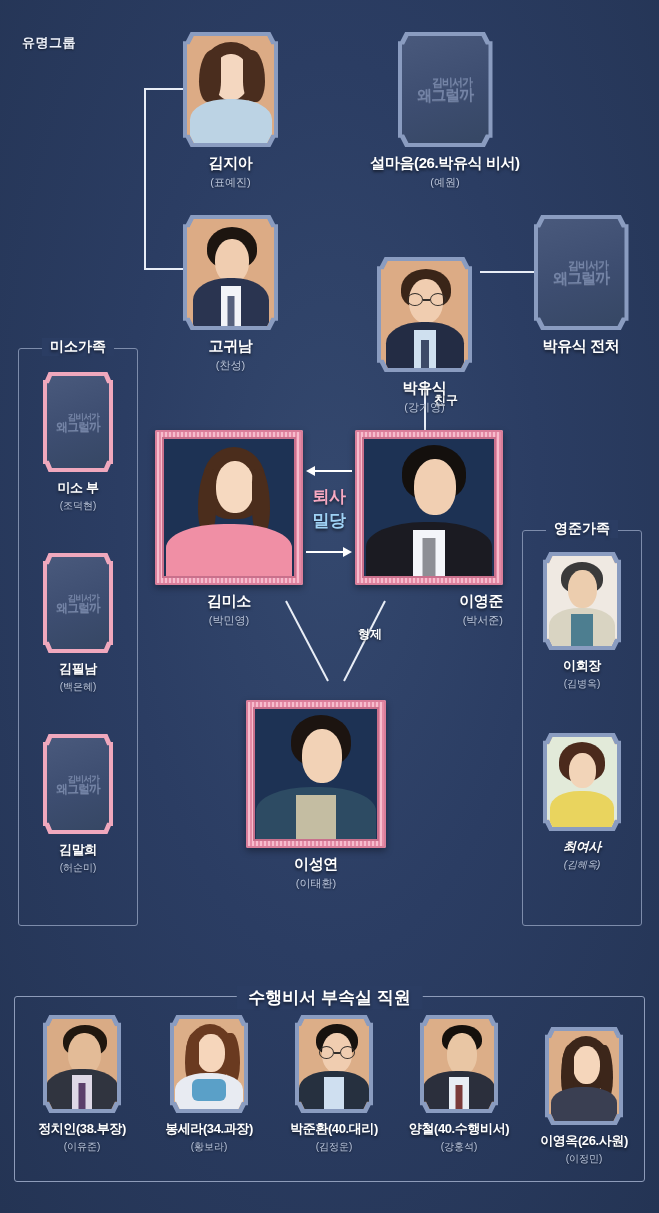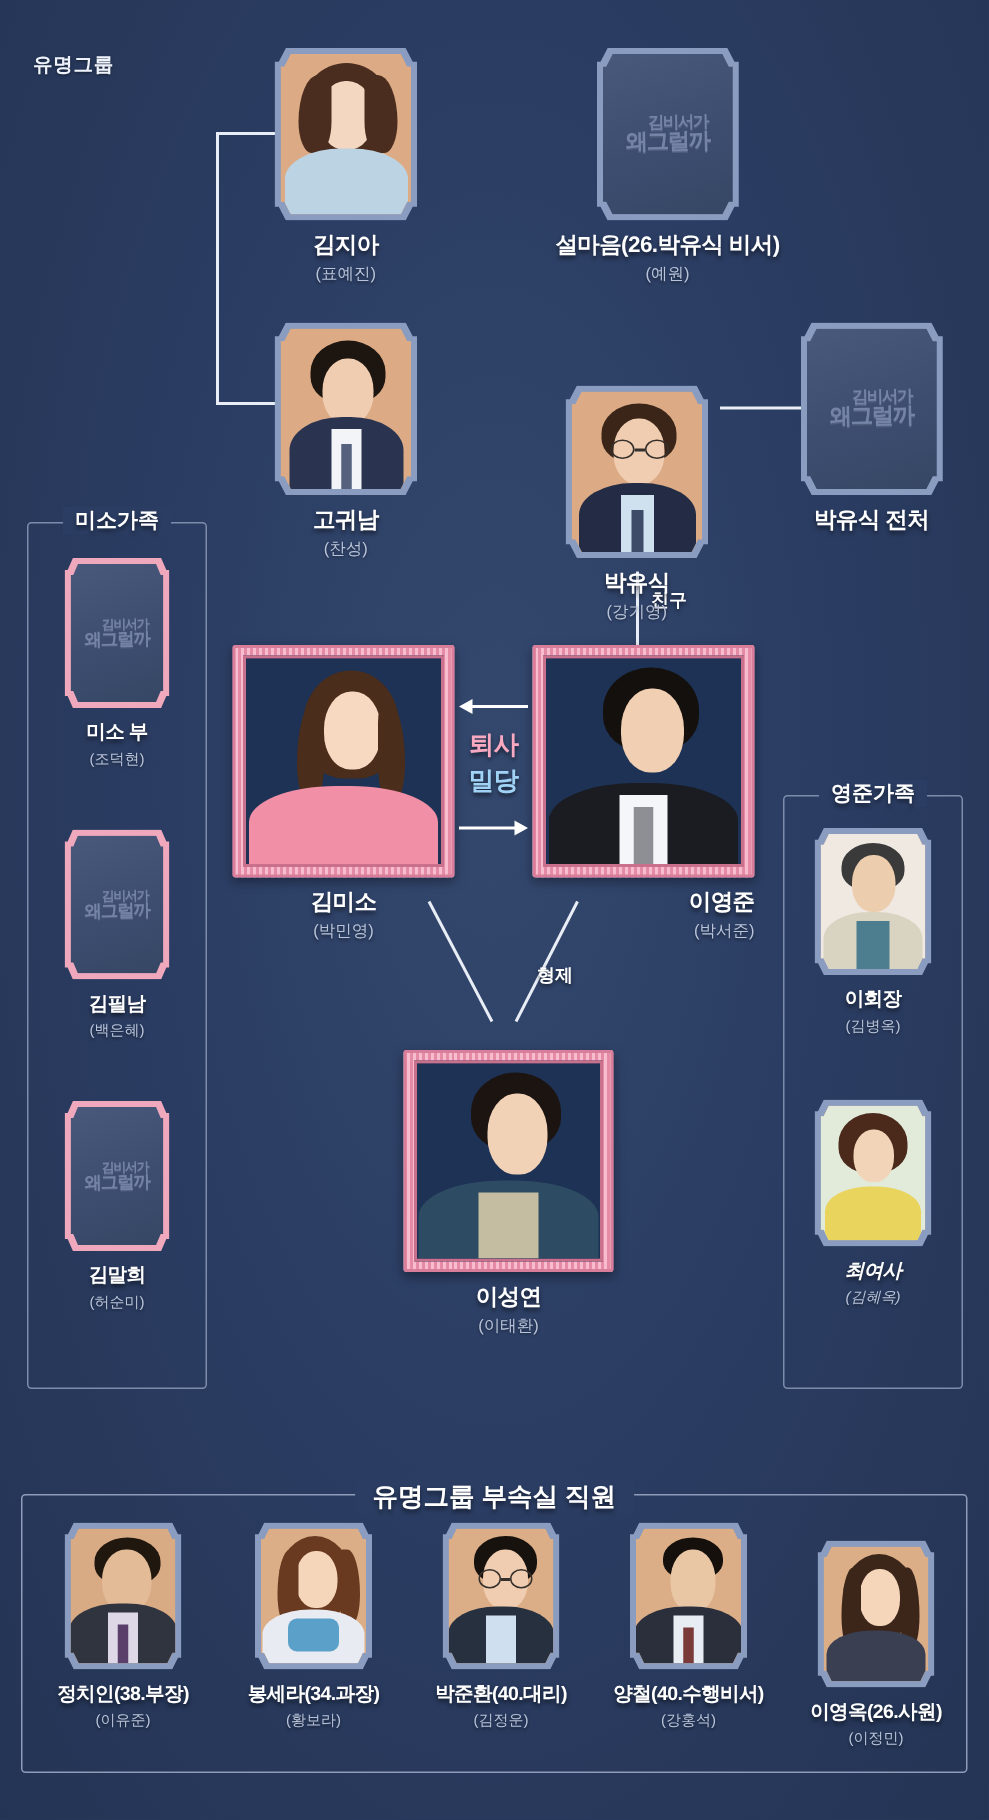--- a/index.html
+++ b/index.html
@@ -334,40 +334,40 @@
 <div class="rel-center" style="left:294px; top:485px;">
   <div class="r1">퇴사</div>
   <div class="r2">밀당</div>
 </div>
 <div class="arrow right" style="left:306px; top:551px; width:38px;"></div>
 
 <svg class="diag" width="200" height="110" style="left:240px; top:595px;" viewBox="0 0 200 110">
   <line x1="46" y1="6" x2="88" y2="86" stroke="#e8edf6" stroke-width="2"></line>
   <line x1="145" y1="6" x2="104" y2="86" stroke="#e8edf6" stroke-width="2"></line>
 </svg>
-<div class="lbl" style="left:358px; top:642px;">형제</div>
-
-<div class="node" style="left:269px; top:700px; width:140px;">
+<div class="lbl" style="left:358px; top:626px;">형제</div>
+
+<div class="node" style="left:246px; top:700px; width:140px;">
   <div class="frame pinkbig" style="width:140px;height:148px;">
     <div class="inner" style="height:100%;">
       <div class="por">
         <div class="bg" style="background:#1d3254"></div>
         <div class="hair" style="left:36px;top:6px;width:60px;height:52px;background:#1c1410;"></div>
         <div class="face" style="left:47px;top:20px;width:40px;height:54px;background:#f2d2b6;"></div>
         <div class="body" style="width:120px;height:52px;background:#2d4b63;"></div>
         <div style="position:absolute;bottom:0;left:50%;transform:translateX(-50%);width:40px;height:44px;background:#c4bda2;"></div>
       </div>
     </div>
   </div>
   <div class="nm">이성연</div>
   <div class="ac">(이태환)</div>
 </div>
 
 <div class="groupbox staff" style="left:14px; top:996px; width:631px; height:186px;">
-  <div class="ghead">유명그룹 부속실 직원</div>
+  <div class="ghead">수행비서 부속실 직원</div>
 </div>
 
 <div class="node small" style="left:22px; top:1015px; width:120px;">
   <div class="frame" style="width:78px;height:98px;">
     <div class="inner">
       <div class="por">
         <div class="bg" style="background:#d9ab85"></div>
         <div class="hair" style="left:16px;top:6px;width:44px;height:32px;background:#20170f;"></div>
         <div class="face" style="left:21px;top:14px;width:33px;height:42px;background:#e3bb97;"></div>
         <div class="body" style="width:72px;height:40px;background:#30343f;"></div>

